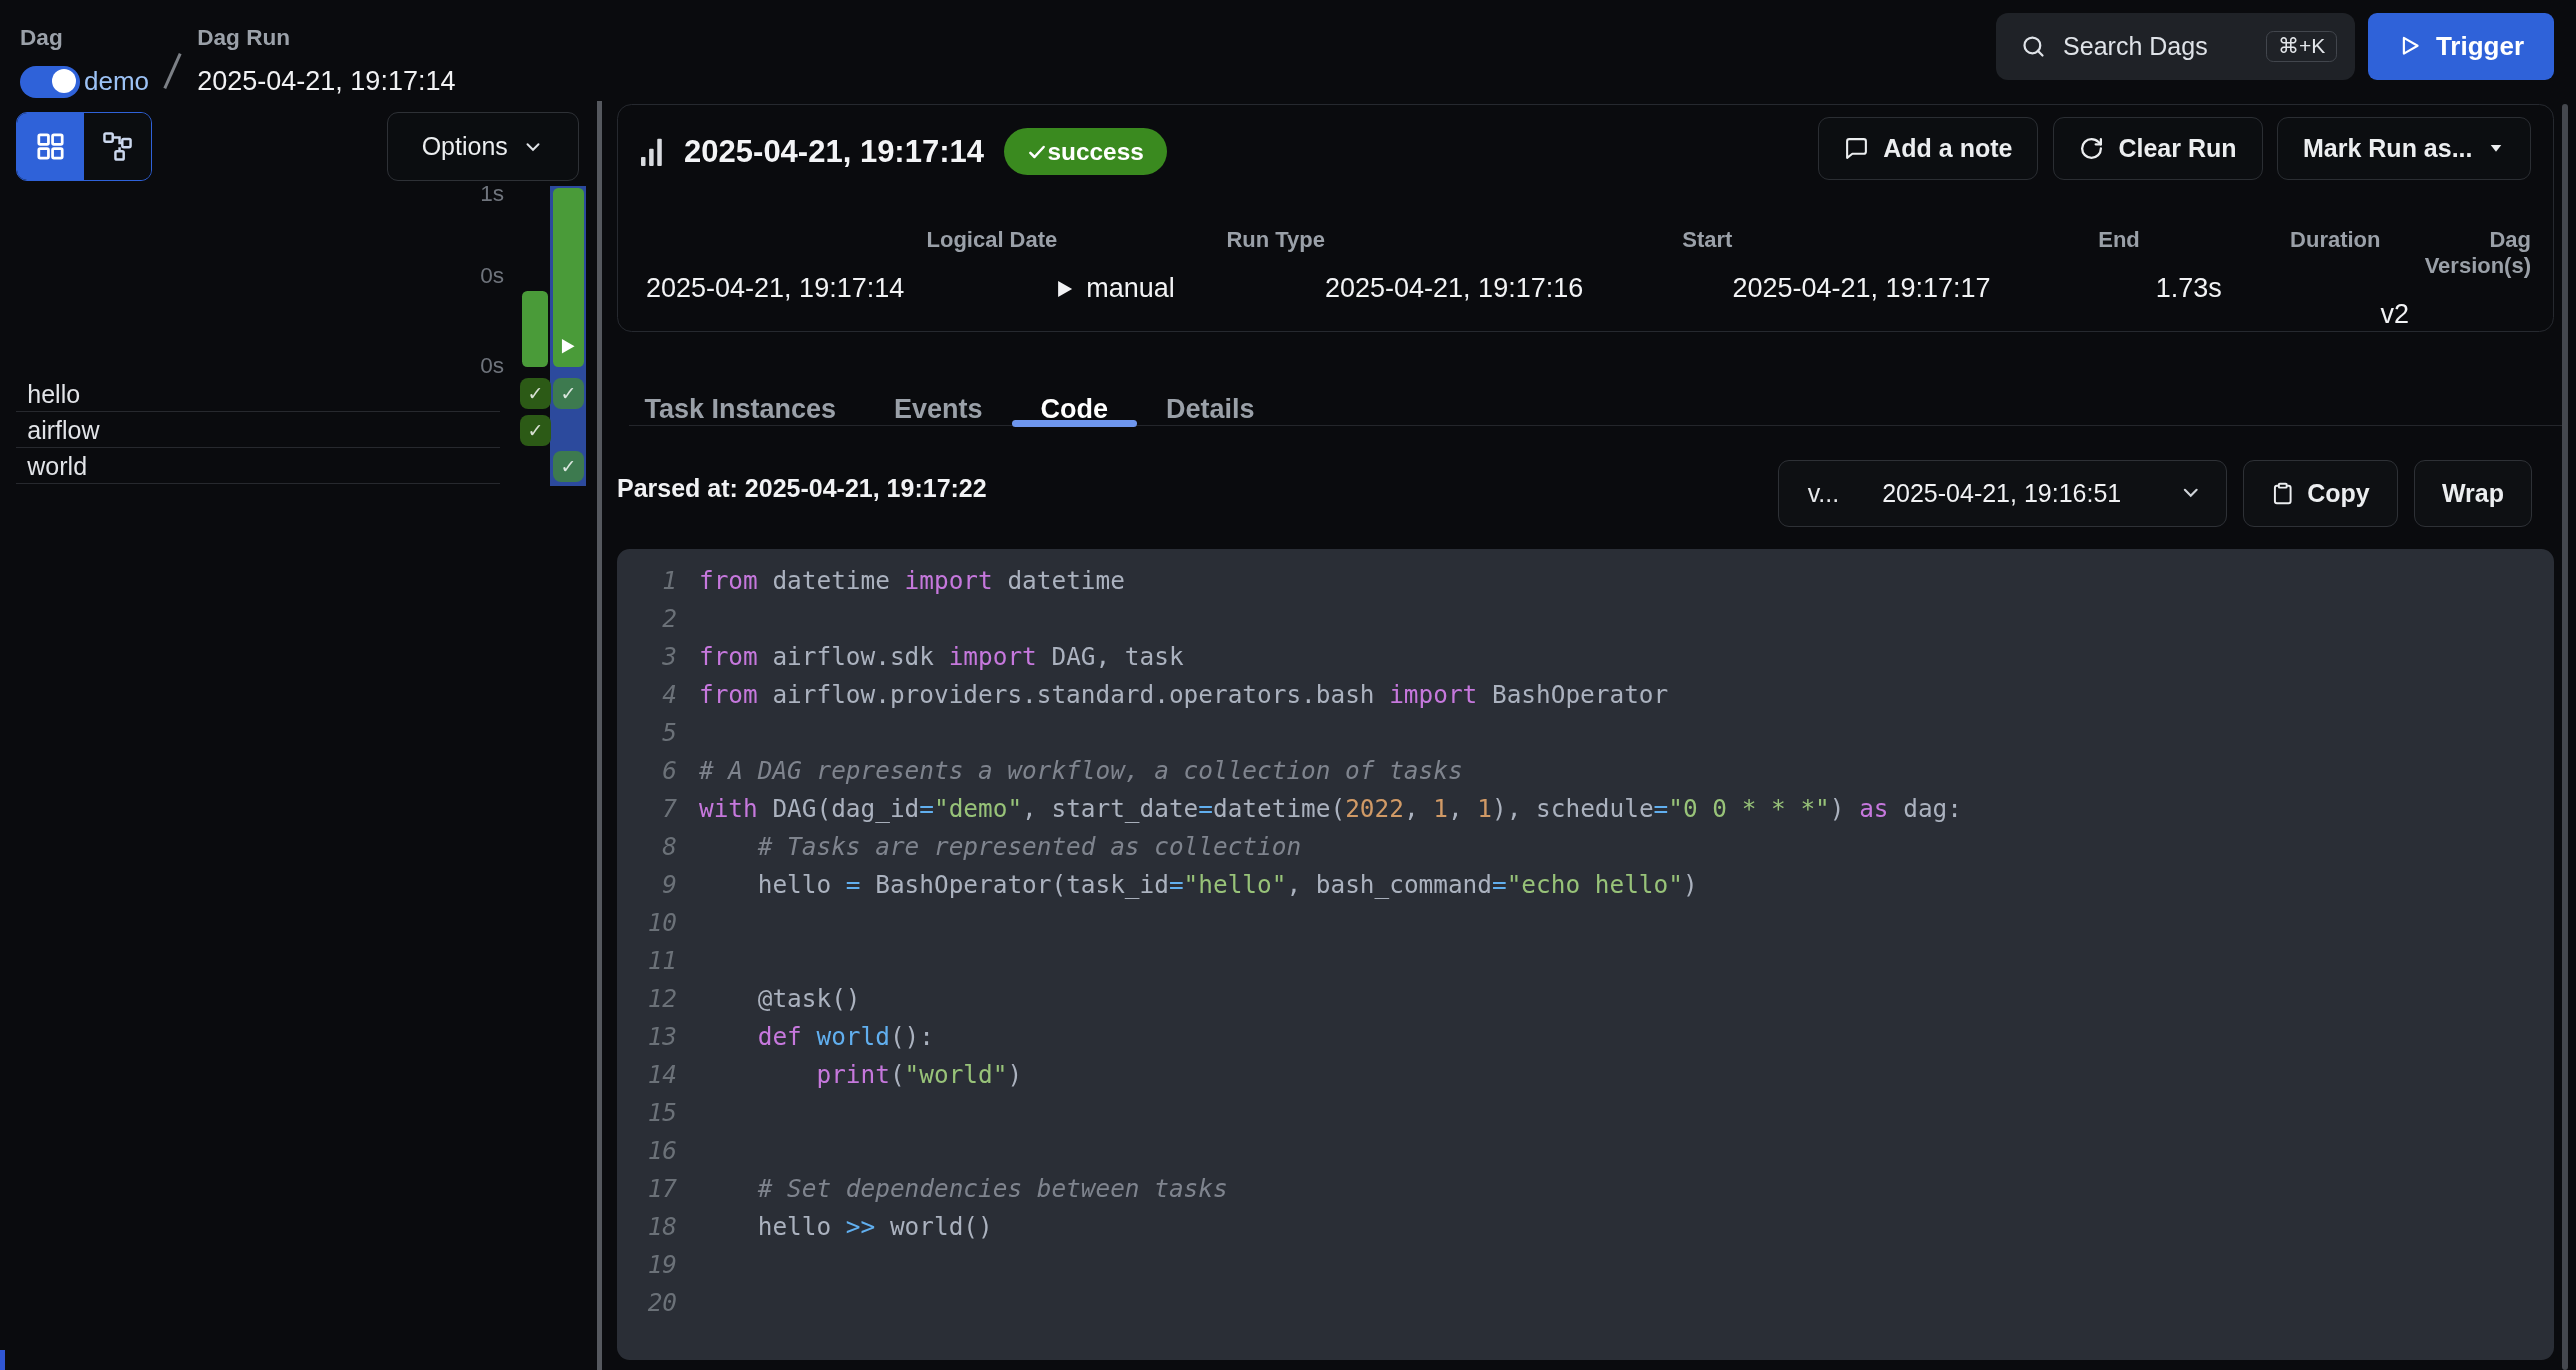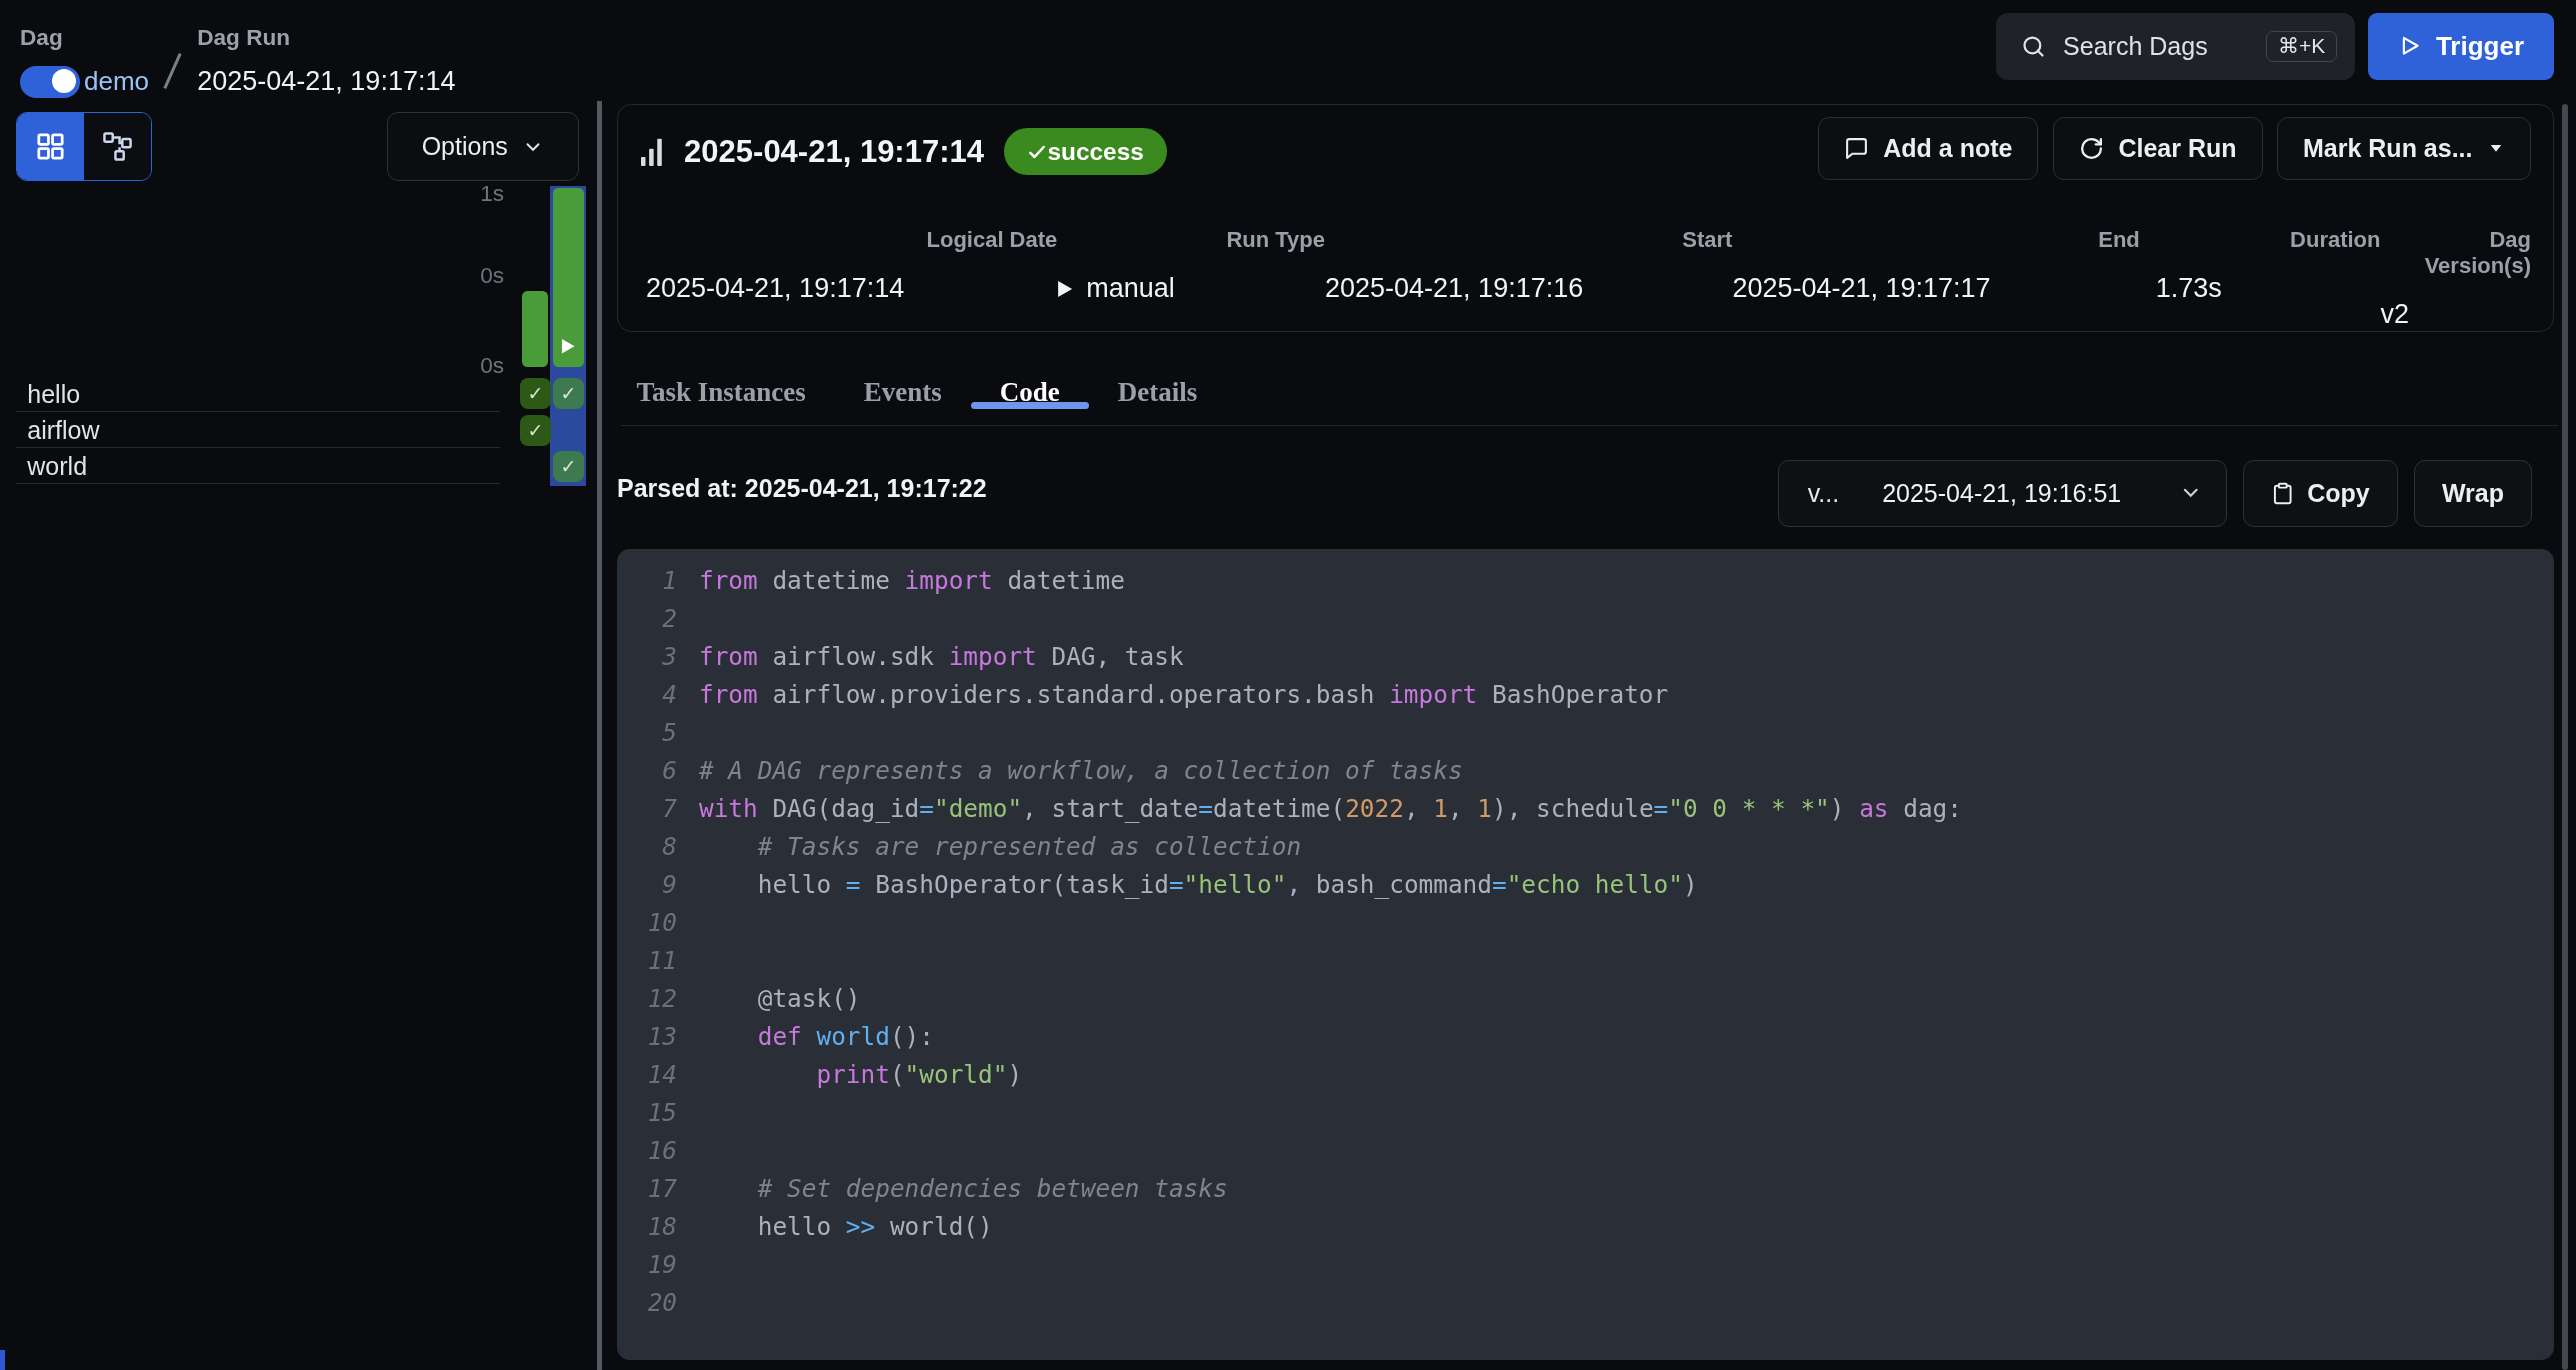--- a/index.html
+++ b/index.html
@@ -56,21 +56,21 @@
   .run-title { font-size:31px; font-weight:700; color:#f3f4f6; }
   .state-badge { height:47px; border-radius:23.5px; background:#3a8a1f; display:flex; align-items:center; padding:0 23.5px; color:#fff; font-size:24.4px; font-weight:600; }
   .card-actions { position:absolute; right:22px; top:11.8px; display:flex; gap:14.5px;padding-left:24px; }
   .card-btn { height:63px; border-radius:11px; border:1.8px solid #2b2e33; background:#0c0e11; color:#eceef0; font-size:25px; font-weight:600; display:flex; align-items:center; gap:14.5px; padding:0 25px; cursor:pointer; }
   .fields { position:absolute; left:28px; right:22px; top:122px; display:flex;text-align:right; }
   .field:nth-child(1){width:421px;} .field:nth-child(2){width:274px;} .field:nth-child(3){width:417px;}
   .field:nth-child(4){width:417px;} .field:nth-child(5){width:230px;margin-left:16px;}
   .f-label { font-size:22px; font-weight:600; color:#9aa0a8; }
   .f-value { margin-top:20px; font-size:27px; color:#f2f3f5; display:flex; align-items:center; gap:12.7px; }
 
-  .tabs { position:absolute; left:4px; top:359px; width:1937px; height:67px; display:flex; align-items:center; border-bottom:1.8px solid #24262b; margin-left:0;font-family:Liberation Serif, serif; }
+  .tabs { position:absolute; left:12px; top:359px; width:1937px; height:67px; display:flex; align-items:flex-end; border-bottom:1.8px solid #24262b; margin-left:0; }
   .tab { margin-left:0; padding:0 29px; display:flex; align-items:center; font-size:27px; font-weight:600; color:#9aa0a8; position:relative; cursor:pointer; }
   .tab:first-child { margin-left:-13.6px; }
   .tab.active { color:#ffffff; }
   .tab.active::after { content:""; position:absolute; left:0; right:0; bottom:-1.8px; height:7.2px; border-radius:3.6px; background:#6e96ee; }
 
   .parsed-row { position:absolute; left:0; top:456px; width:1937px; height:72px; }
   .parsed-at { position:absolute; left:0; top:18px; font-size:25px; font-weight:700; color:#f1f2f4; }
   .code-controls { position:absolute; right:22px; top:3.6px; display:flex; gap:16.3px; }
   .version-select { width:449px; height:67px; border:1.8px solid #2e3136; border-radius:11px; background:#0e1013; display:flex; align-items:center; padding:0 23.5px 0 29px; cursor:pointer; }
   .vprefix { font-size:25px; color:#e7e9ec; }

